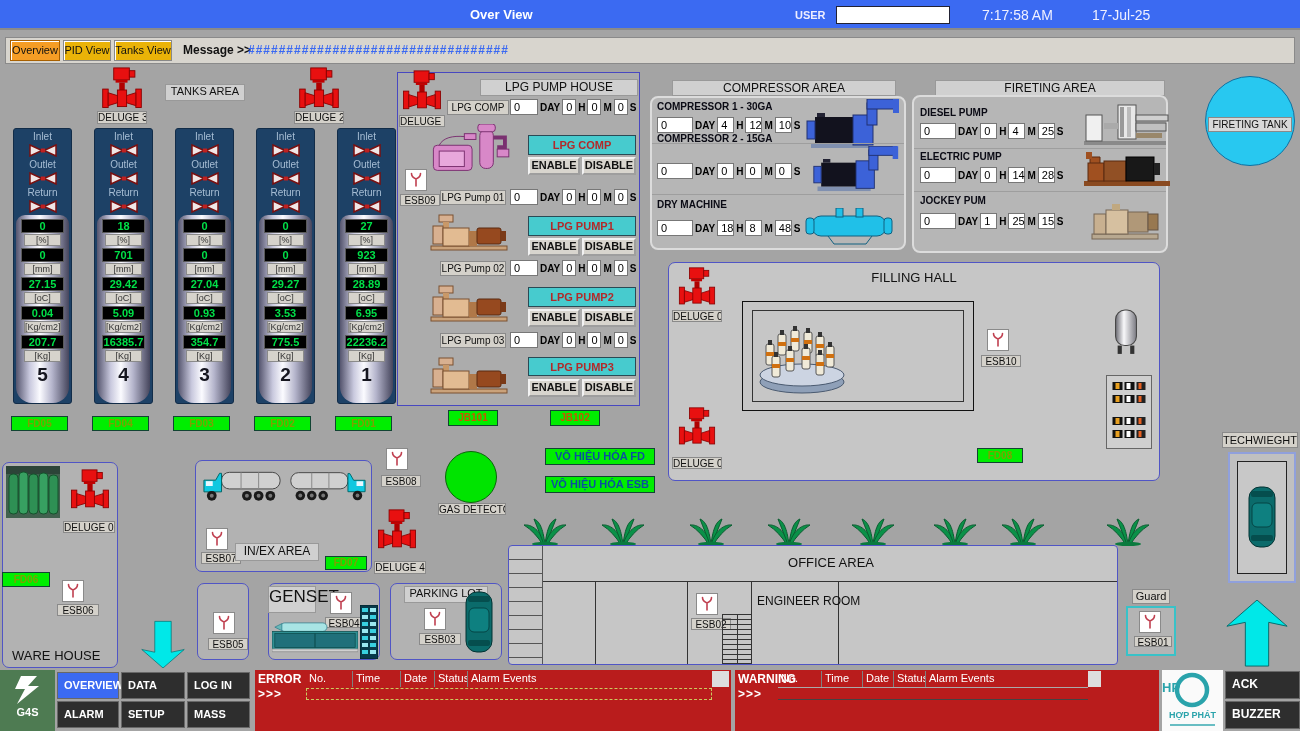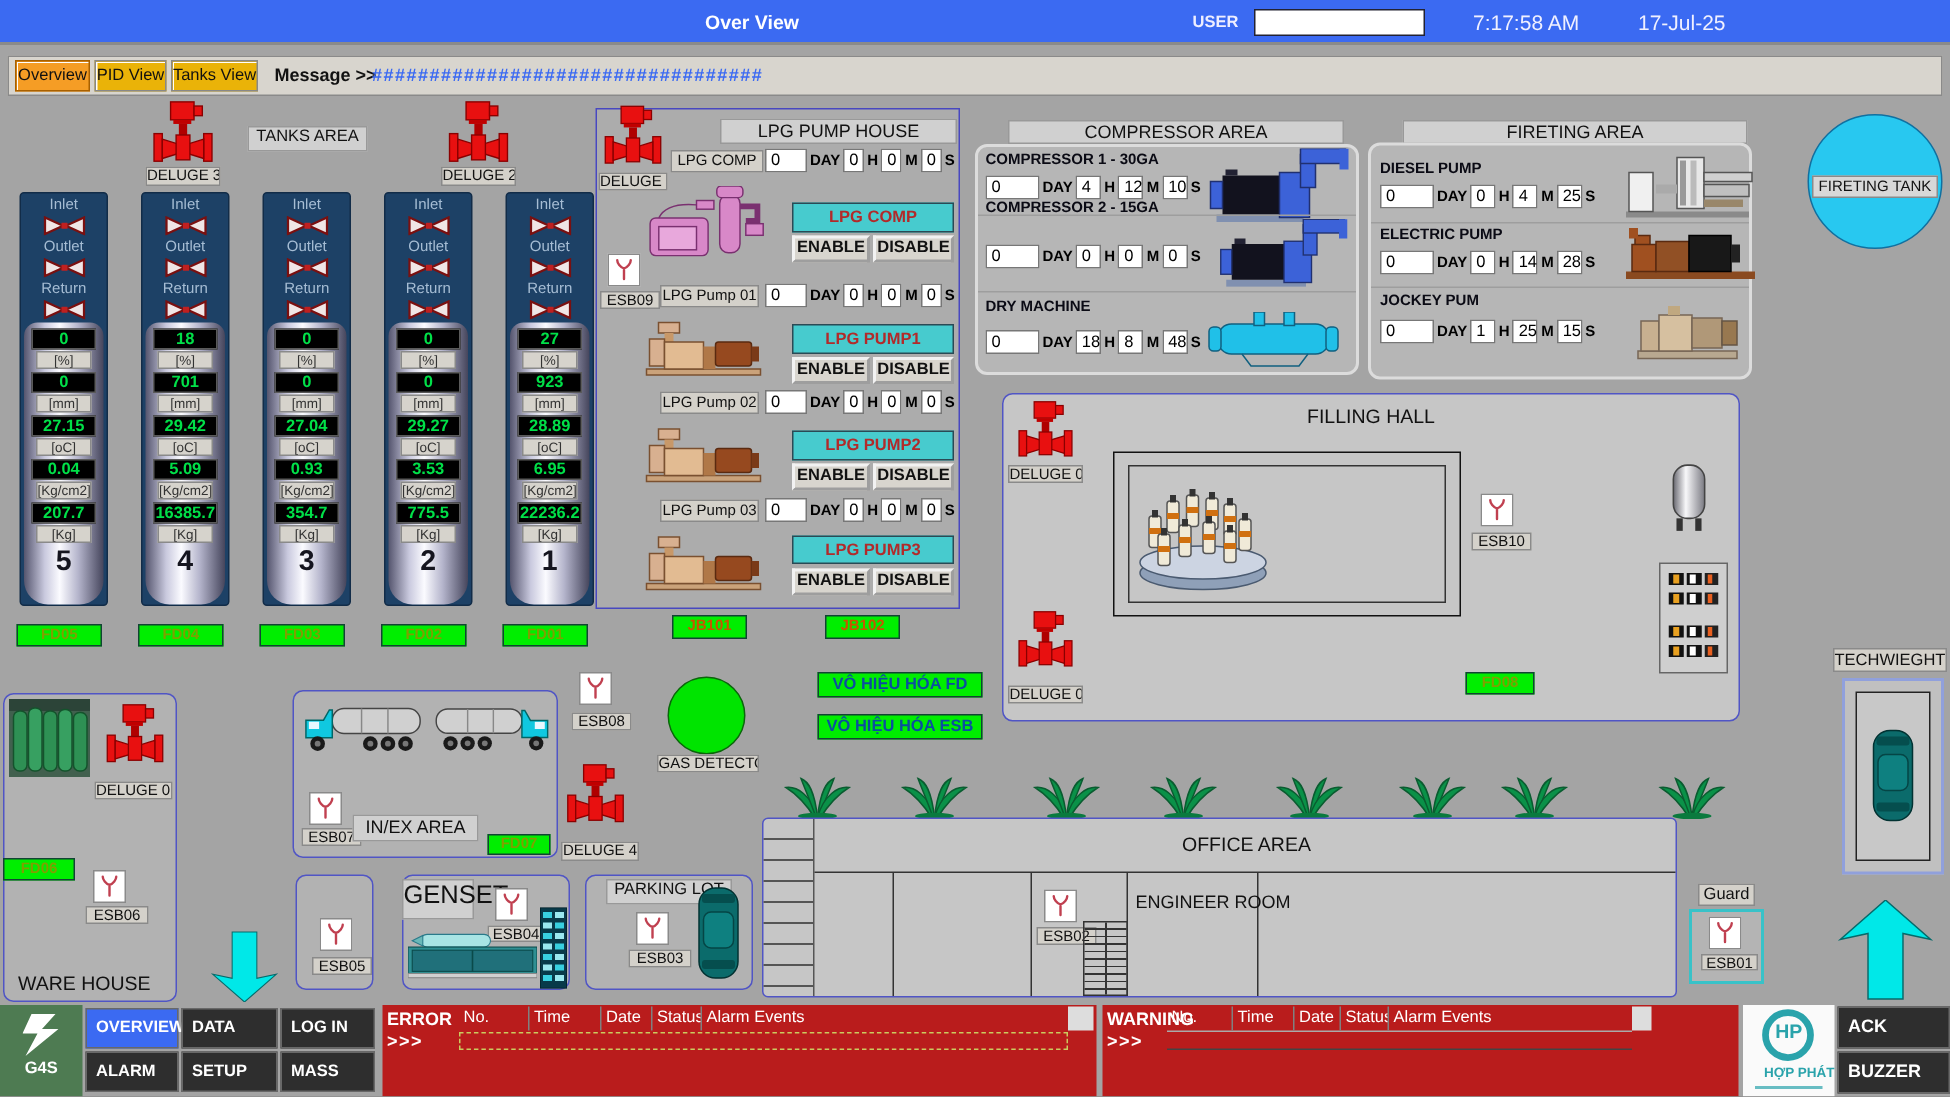--- a/index.html
+++ b/index.html
@@ -837,20 +837,20 @@
       <div class="acol" style="width:162px;border-right:none">Alarm Events</div>
     </div>
     <div style="position:absolute;left:353px;top:1px;width:13px;height:16px;background:#ddd"></div>
     <div style="position:absolute;left:43px;top:18px;width:310px;height:12px;border-bottom:1px solid #444"></div>
   </div>
 
   <div class="abs" style="left:1162px;top:670px;width:61px;height:61px;background:#fafafa">
     <svg style="position:absolute;left:12px;top:2px" width="36" height="36" viewBox="0 0 36 36">
         <use href="#hpcircle"></use>
       </svg>
-    <div style="position:absolute;left:0;top:10px;width:61px;text-align:center;color:#2aa3ab;font-weight:bold;font-size:13px">HP</div>
-    <div style="position:absolute;left:0;top:40px;width:61px;text-align:right;color:#2aa3ab;font-weight:bold;font-size:9px">HỢP PHÁT</div>
+    <div style="position:absolute;left:0;top:10px;width:61px;color:#2aa3ab;font-weight:bold;font-size:13px">HP</div>
+    <div style="position:absolute;left:0;top:40px;width:61px;text-align:center;color:#2aa3ab;font-weight:bold;font-size:9px">HỢP PHÁT</div>
     <div style="position:absolute;left:8px;top:54px;width:45px;height:2px;background:#2aa3ab;opacity:.7"></div>
   </div>
   <div class="abs menu-btn" style="left:1225px;top:671px;width:75px;height:28px;font-size:12px">ACK</div>
   <div class="abs menu-btn" style="left:1225px;top:701px;width:75px;height:28px;font-size:12px">BUZZER OFF</div>
 
 </div>
 
 </body></html>

